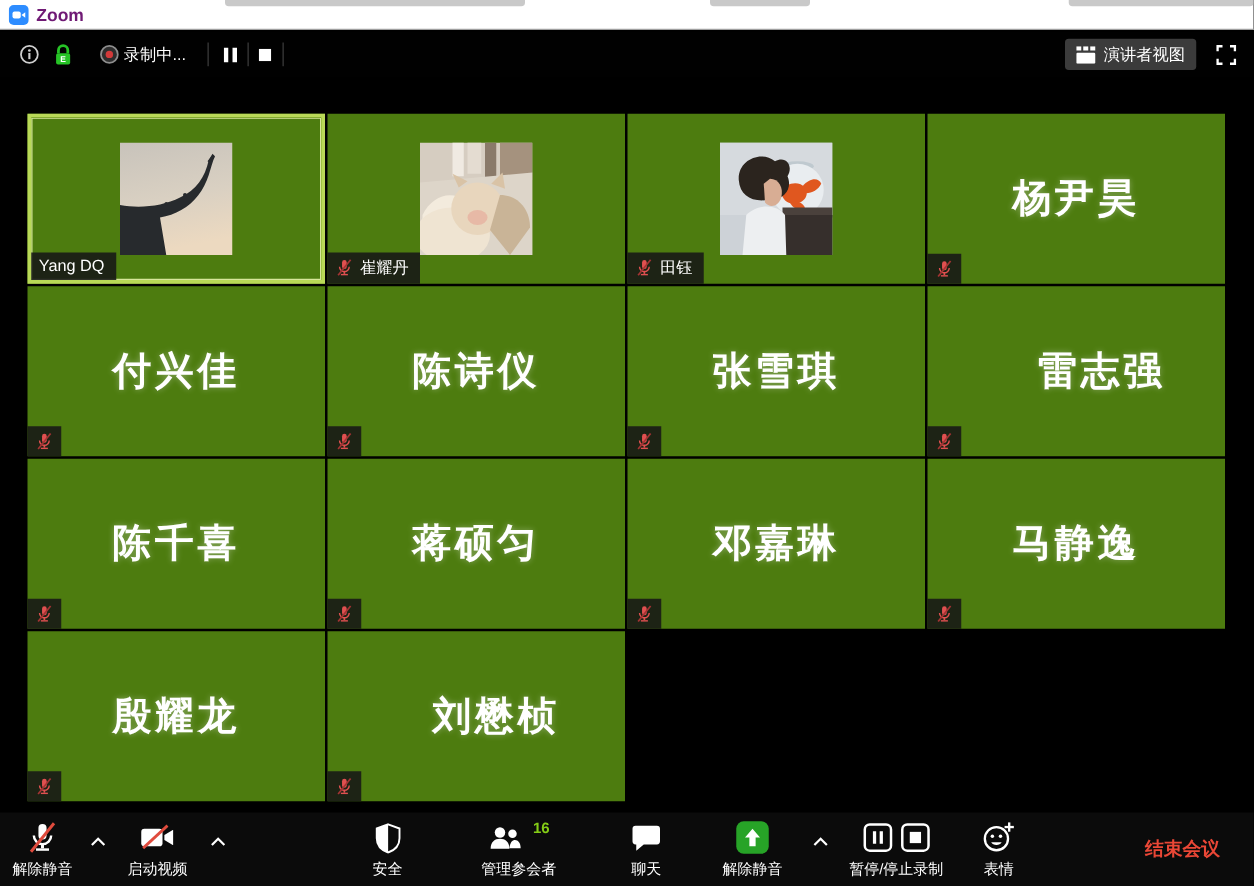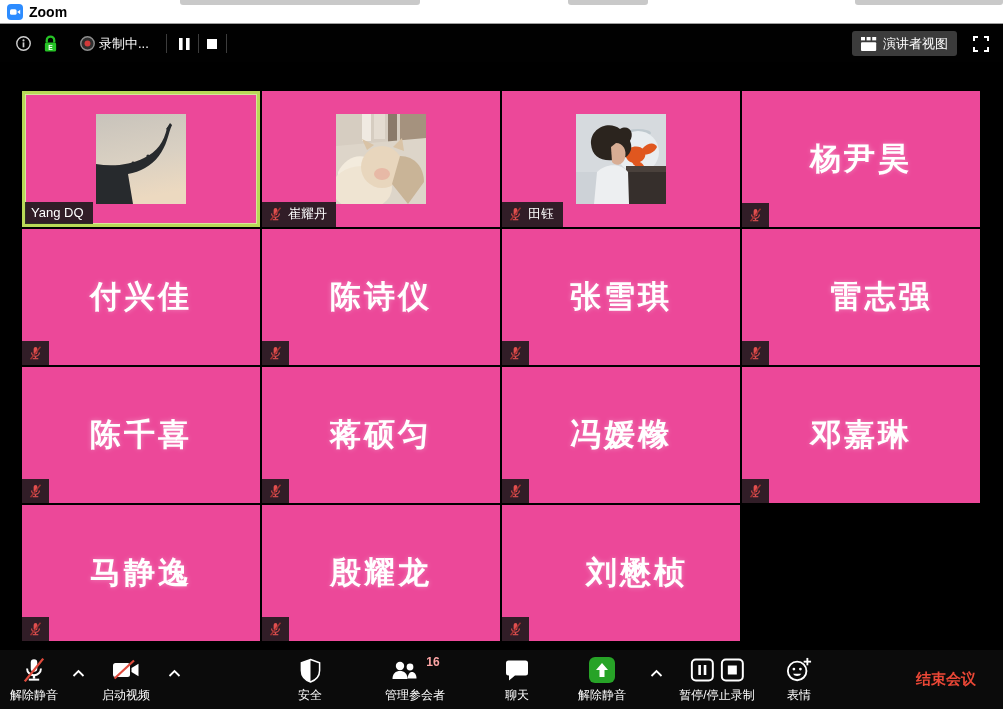--- a/index.html
+++ b/index.html
@@ -4,56 +4,56 @@
 <style>
   html,body{margin:0;padding:0;}
   body{
     width:1003px;height:709px;position:relative;overflow:hidden;
     background:#000;font-family:"Liberation Sans","DejaVu Sans",sans-serif;
     -webkit-font-smoothing:antialiased;
   }
   
   .titlebar{position:absolute;top:0;left:0;width:1003px;height:24px;background:#fff;
     border-bottom:1px solid #9f9f9f;display:flex;align-items:center;padding-left:7px;box-sizing:border-box;}
-  .titlebar .app-title{font-size:14px;font-weight:600;color:#000000;margin-left:6px;}
+  .titlebar .app-title{font-size:14px;font-weight:600;color:#701a75;margin-left:6px;}
   .win-shadow{position:absolute;top:0;height:5px;background:#b7b7b7;border-radius:0 0 3px 3px;opacity:.75;}
   
   .topbar{position:absolute;top:25px;left:0;width:1003px;height:37px;background:#010101;}
   .topbar .ticon{position:absolute;top:0;height:37px;display:flex;align-items:center;justify-content:center;}
   .rec-text{position:absolute;left:99px;top:0;height:37px;display:flex;align-items:center;
     color:#fff;font-size:13px;}
   .vdiv{position:absolute;top:9px;width:1px;height:19px;background:#3c3c3c;}
   .speaker-btn{position:absolute;right:46px;top:6px;height:25px;background:#3b3b3b;border-radius:3px;
     display:flex;align-items:center;padding:0 9px;gap:6px;color:#fff;font-size:13px;cursor:default;}
   .fullscreen-btn{position:absolute;right:12px;top:9px;width:20px;height:20px;display:flex;
     align-items:center;justify-content:center;}
   
   .grid{position:absolute;top:91px;left:22px;width:958px;height:550px;
     display:grid;grid-template-columns:repeat(4,1fr);grid-template-rows:repeat(4,1fr);gap:2px;}
-  .tile{background:#ec4899;position:relative;box-sizing:border-box;}
+  .tile{background:#4d7c0f;position:relative;box-sizing:border-box;}
   .tile.active{border:3px solid #b9d957;box-shadow:inset 0 0 0 1px #d7e69a;}
   .avatar{position:absolute;left:50%;top:50%;transform:translate(-50%,-50%);width:90px;height:90px;
     overflow:hidden;}
   .center-name{position:absolute;inset:0;display:none;align-items:center;justify-content:center;
     color:#fff;font-size:31px;font-weight:bold;letter-spacing:3px;
     text-shadow:0 0 5px rgba(255,255,255,.35);}
   .name-label{position:absolute;left:0;bottom:0;display:none;align-items:center;gap:5px;
     background:rgba(23,23,23,.88);color:#fff;font-size:13px;padding:3px 9px 4px 6px;max-width:90%;}
   .name-label .label-mic{display:none;align-items:center;}
   .corner-mic{position:absolute;left:0;bottom:0;display:none;align-items:center;justify-content:center;
     background:rgba(23,23,23,.88);padding:4px 6px 4px 6px;}
   
   .bottombar{position:absolute;bottom:0;left:0;width:1003px;height:59px;background:#0b0b0b;}
   .tool{position:absolute;top:5px;display:flex;flex-direction:column;align-items:center;
     transform:translateX(-50%);color:#fff;}
   .tool .ticonbox{height:30px;display:flex;align-items:center;justify-content:center;gap:6px;}
   .tool .tlabel{font-size:12px;color:#fff;margin-top:2px;white-space:nowrap;}
   .chev{position:absolute;top:16px;width:16px;height:14px;display:flex;align-items:center;
     justify-content:center;transform:translateX(-50%);}
-  .count-badge{font-size:12px;color:#fca5a5;position:relative;top:-8px;margin-left:2px;font-weight:600;}
+  .count-badge{font-size:12px;color:#84cc16;position:relative;top:-8px;margin-left:2px;font-weight:600;}
   .share-box{width:26px;height:26px;border-radius:6px;display:flex;align-items:center;justify-content:center;}
   .end-meeting{position:absolute;right:27px;top:0;height:59px;display:flex;align-items:center;
     font-size:15px;font-weight:bold;}
 </style>
 </head>
 <body>
 
 <div class="titlebar">
   <svg width="16" height="16" viewBox="0 0 16 16">
     <rect width="16" height="16" rx="4" fill="#2d8cff"></rect>
@@ -311,34 +311,20 @@
     <svg width="15" height="16" viewBox="0 0 24 24">
       <rect x="9" y="2.5" width="6" height="11.5" rx="3" fill="#e05050"></rect>
       <path d="M5.8 11 a6.2 6.2 0 0 0 12.4 0" fill="none" stroke="#e05050" stroke-width="1.8"></path>
       <rect x="10.9" y="17.2" width="2.2" height="3" fill="#e05050"></rect>
       <rect x="7.5" y="20.2" width="9" height="1.8" fill="#e05050"></rect>
       <line x1="4" y1="22" x2="20" y2="2" stroke="#a33333" stroke-width="2.2"></line>
     </svg>
   </div>
   </div>
 
-  <div class="tile">
-
-    <div class="center-name" style="display: flex;">冯媛橼</div>
-
-    <div class="corner-mic" style="display: flex;">
-    <svg width="15" height="16" viewBox="0 0 24 24">
-      <rect x="9" y="2.5" width="6" height="11.5" rx="3" fill="#e05050"></rect>
-      <path d="M5.8 11 a6.2 6.2 0 0 0 12.4 0" fill="none" stroke="#e05050" stroke-width="1.8"></path>
-      <rect x="10.9" y="17.2" width="2.2" height="3" fill="#e05050"></rect>
-      <rect x="7.5" y="20.2" width="9" height="1.8" fill="#e05050"></rect>
-      <line x1="4" y1="22" x2="20" y2="2" stroke="#a33333" stroke-width="2.2"></line>
-    </svg>
-  </div>
-  </div>
 
   <div class="tile">
 
     <div class="center-name" style="display: flex;">邓嘉琳</div>
 
     <div class="corner-mic" style="display: flex;">
     <svg width="15" height="16" viewBox="0 0 24 24">
       <rect x="9" y="2.5" width="6" height="11.5" rx="3" fill="#e05050"></rect>
       <path d="M5.8 11 a6.2 6.2 0 0 0 12.4 0" fill="none" stroke="#e05050" stroke-width="1.8"></path>
       <rect x="10.9" y="17.2" width="2.2" height="3" fill="#e05050"></rect>

